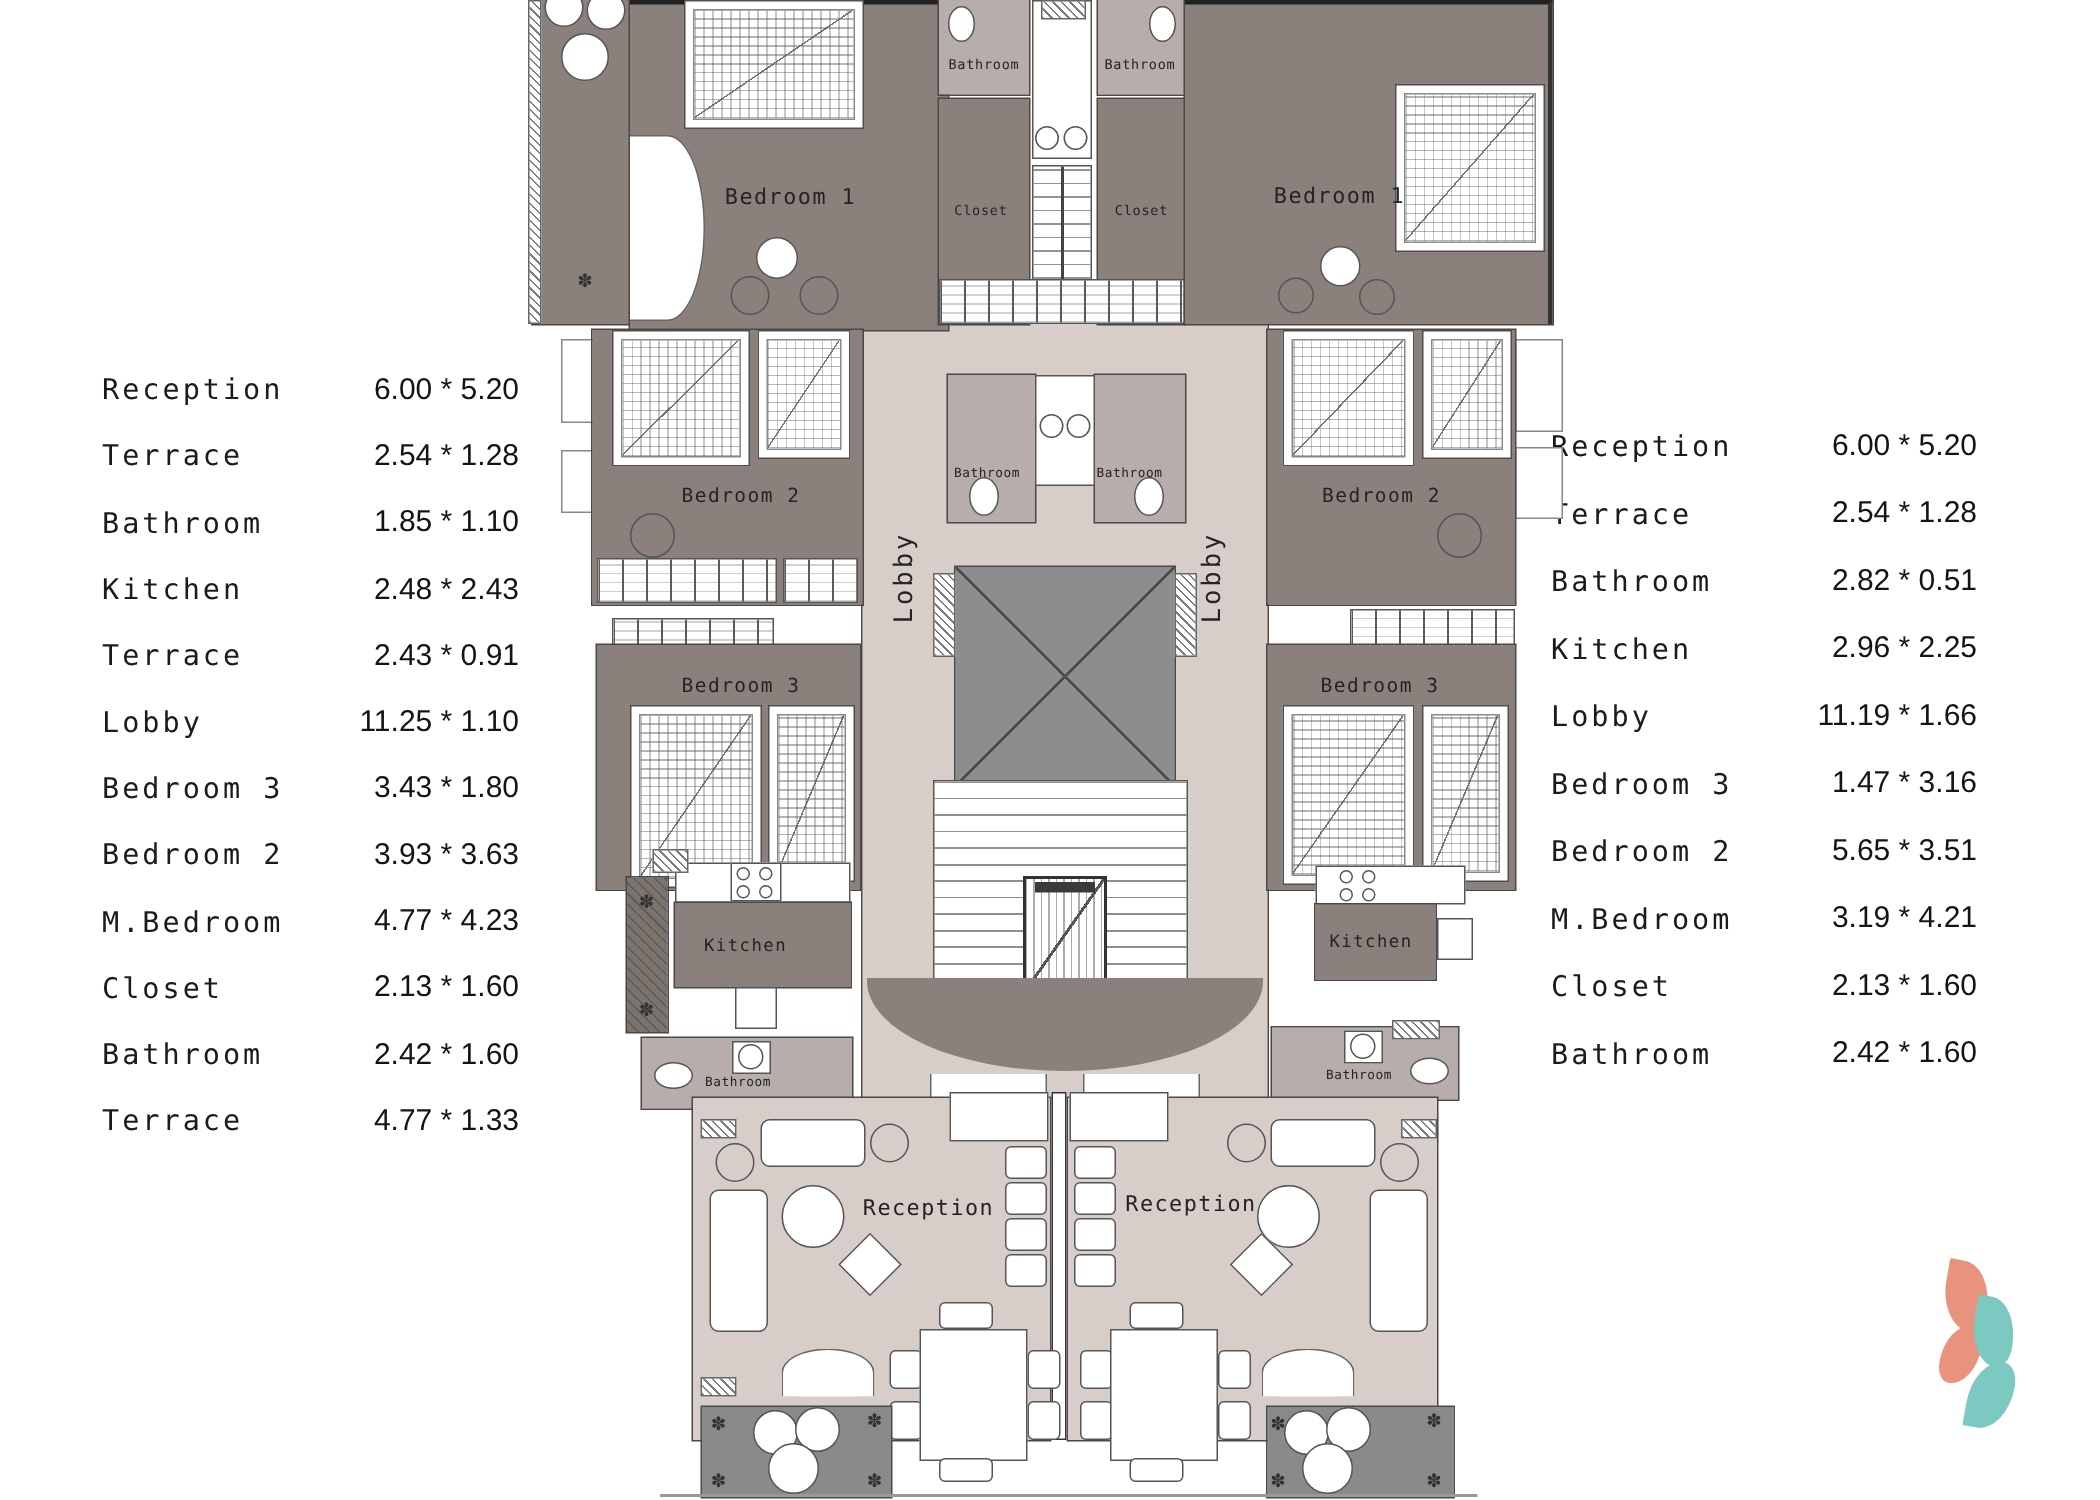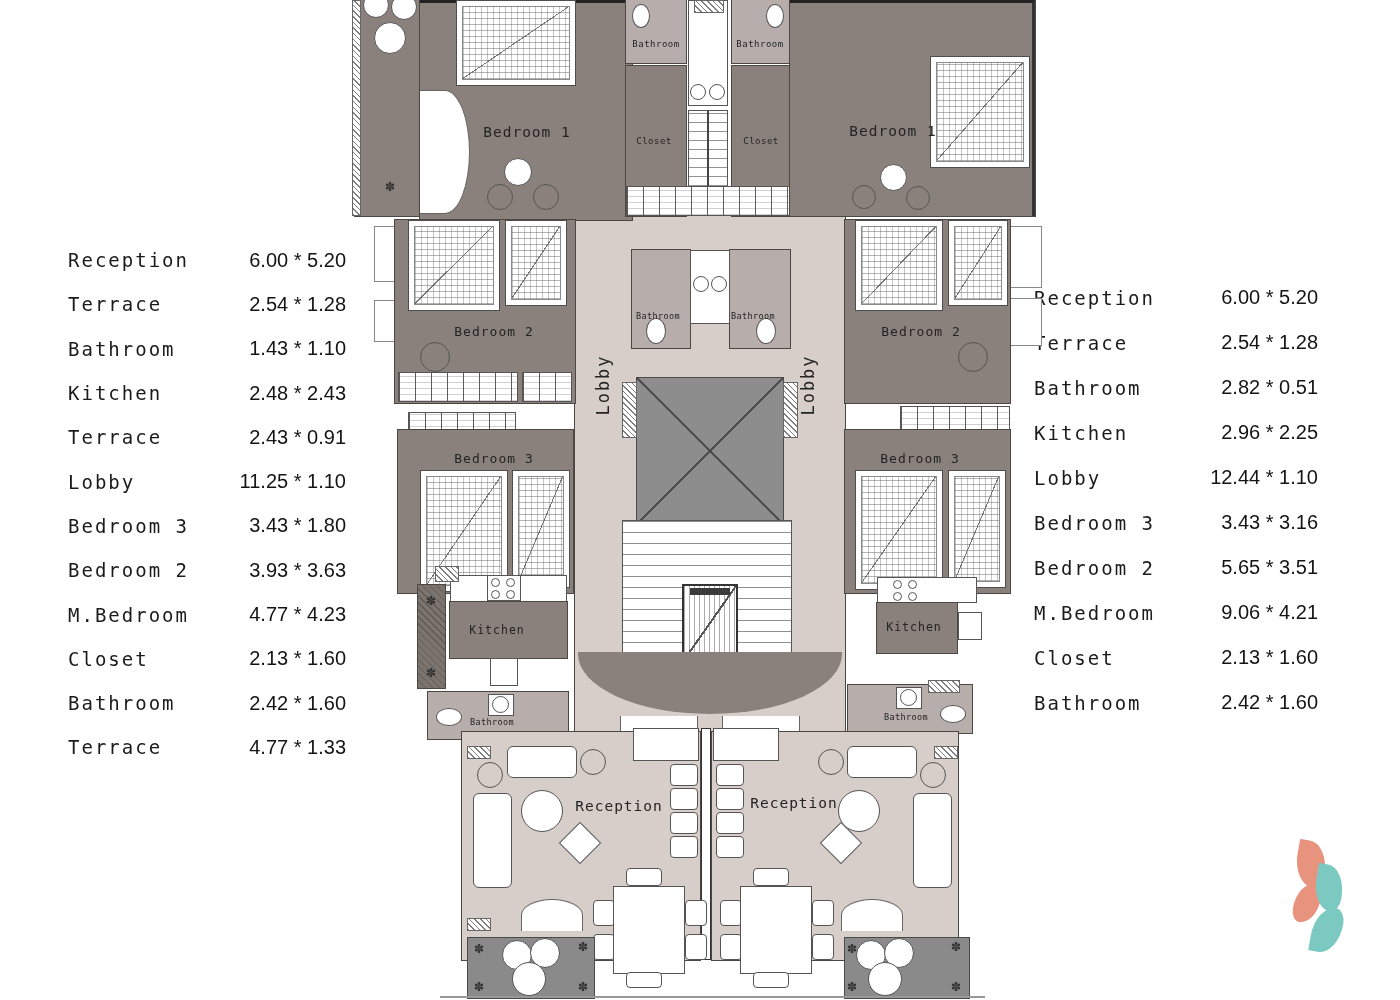--- a/index.html
+++ b/index.html
@@ -77,21 +77,21 @@
         <span class="tdim">6.00 * 5.20</span>
       </div>
 
       <div class="trow">
         <span class="tname">Terrace</span>
         <span class="tdim">2.54 * 1.28</span>
       </div>
 
       <div class="trow">
         <span class="tname">Bathroom</span>
-        <span class="tdim">1.43 * 1.10</span>
+        <span class="tdim">1.85 * 1.10</span>
       </div>
 
       <div class="trow">
         <span class="tname">Kitchen</span>
         <span class="tdim">2.48 * 2.43</span>
       </div>
 
       <div class="trow">
         <span class="tname">Terrace</span>
         <span class="tdim">2.43 * 0.91</span>
@@ -150,36 +150,36 @@
         <span class="tdim">2.82 * 0.51</span>
       </div>
 
       <div class="trow">
         <span class="tname">Kitchen</span>
         <span class="tdim">2.96 * 2.25</span>
       </div>
 
       <div class="trow">
         <span class="tname">Lobby</span>
-        <span class="tdim">12.44 * 1.10</span>
+        <span class="tdim">11.19 * 1.66</span>
       </div>
 
       <div class="trow">
         <span class="tname">Bedroom 3</span>
-        <span class="tdim">3.43 * 3.16</span>
+        <span class="tdim">1.47 * 3.16</span>
       </div>
 
       <div class="trow">
         <span class="tname">Bedroom 2</span>
         <span class="tdim">5.65 * 3.51</span>
       </div>
 
       <div class="trow">
         <span class="tname">M.Bedroom</span>
-        <span class="tdim">9.06 * 4.21</span>
+        <span class="tdim">3.19 * 4.21</span>
       </div>
 
       <div class="trow">
         <span class="tname">Closet</span>
         <span class="tdim">2.13 * 1.60</span>
       </div>
 
       <div class="trow">
         <span class="tname">Bathroom</span>
         <span class="tdim">2.42 * 1.60</span>

